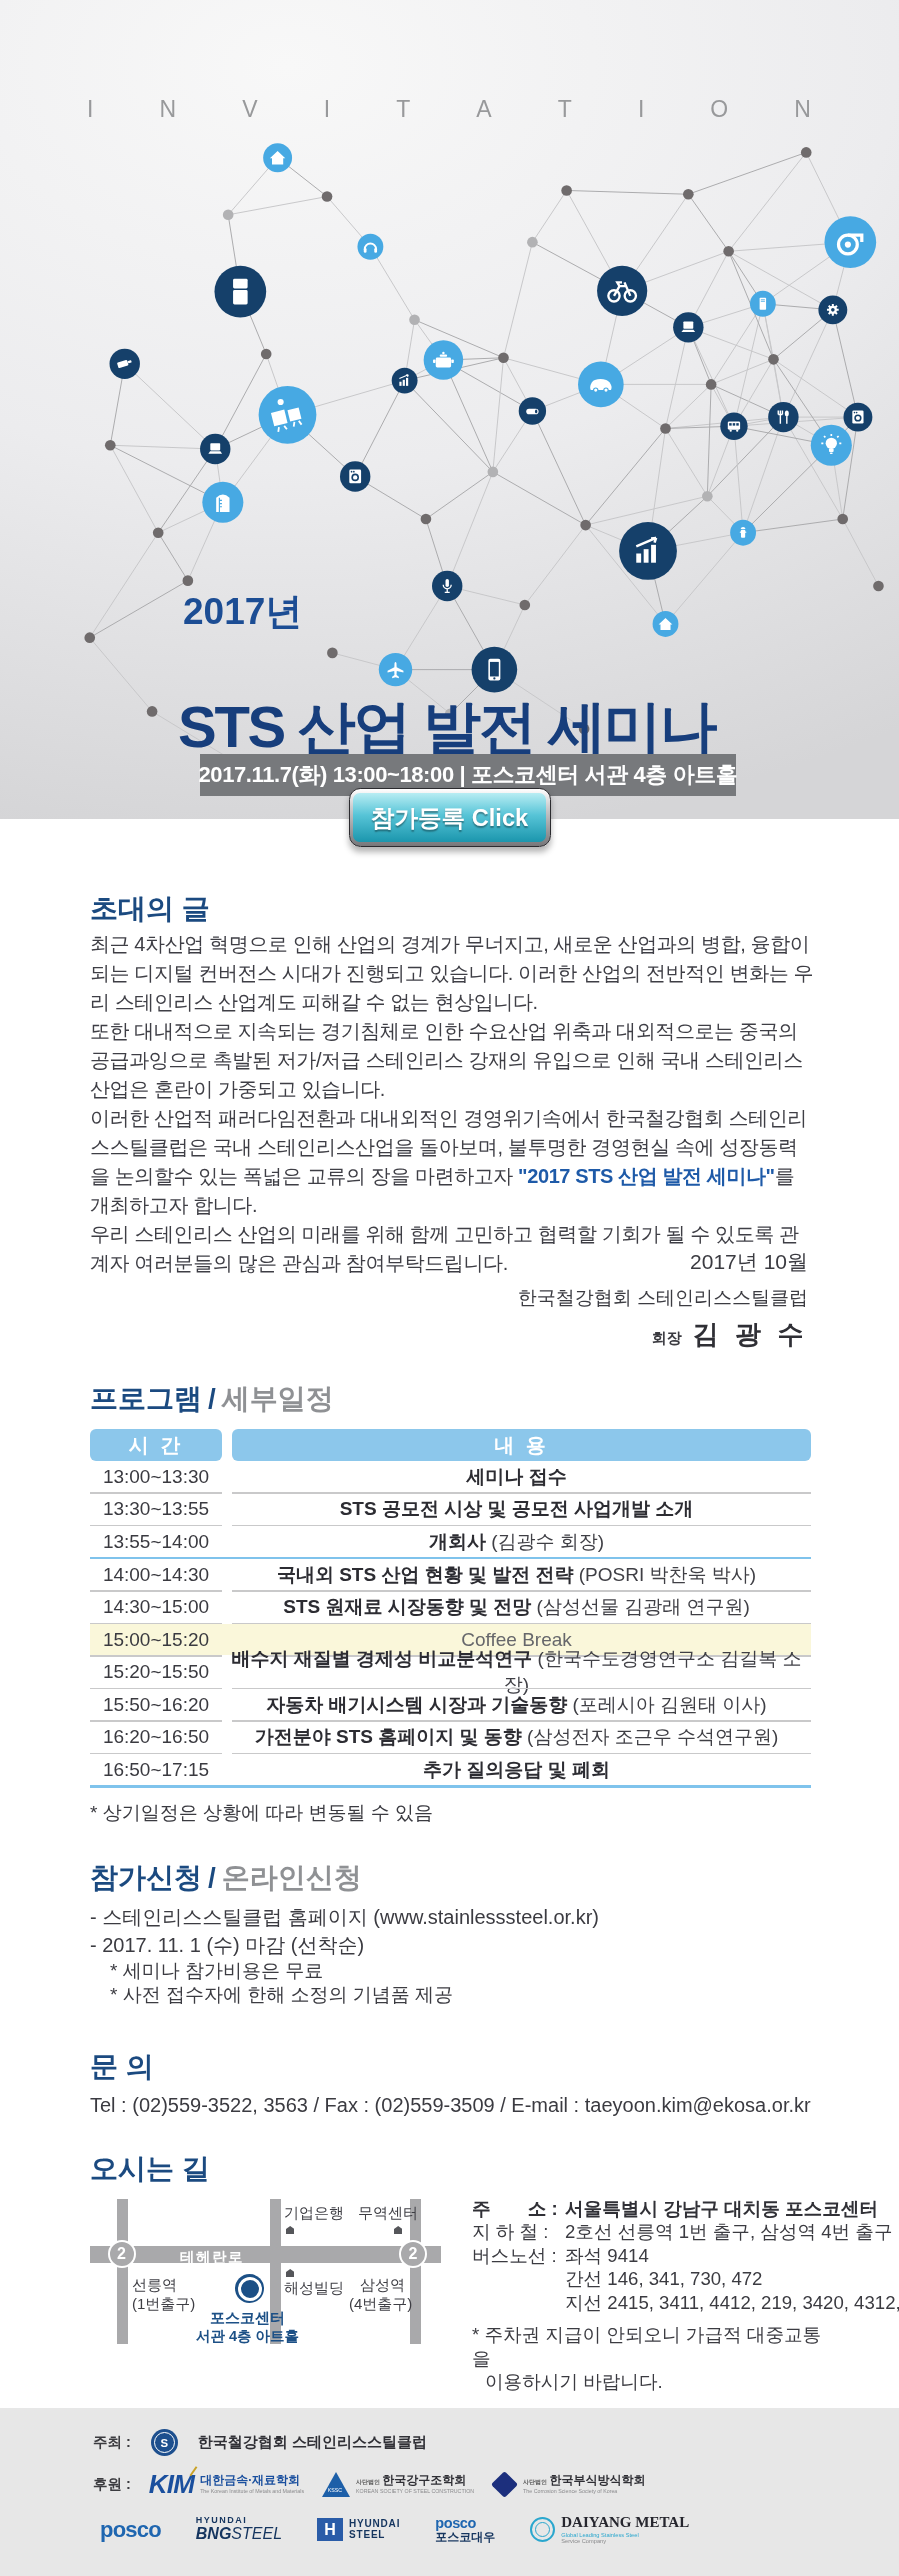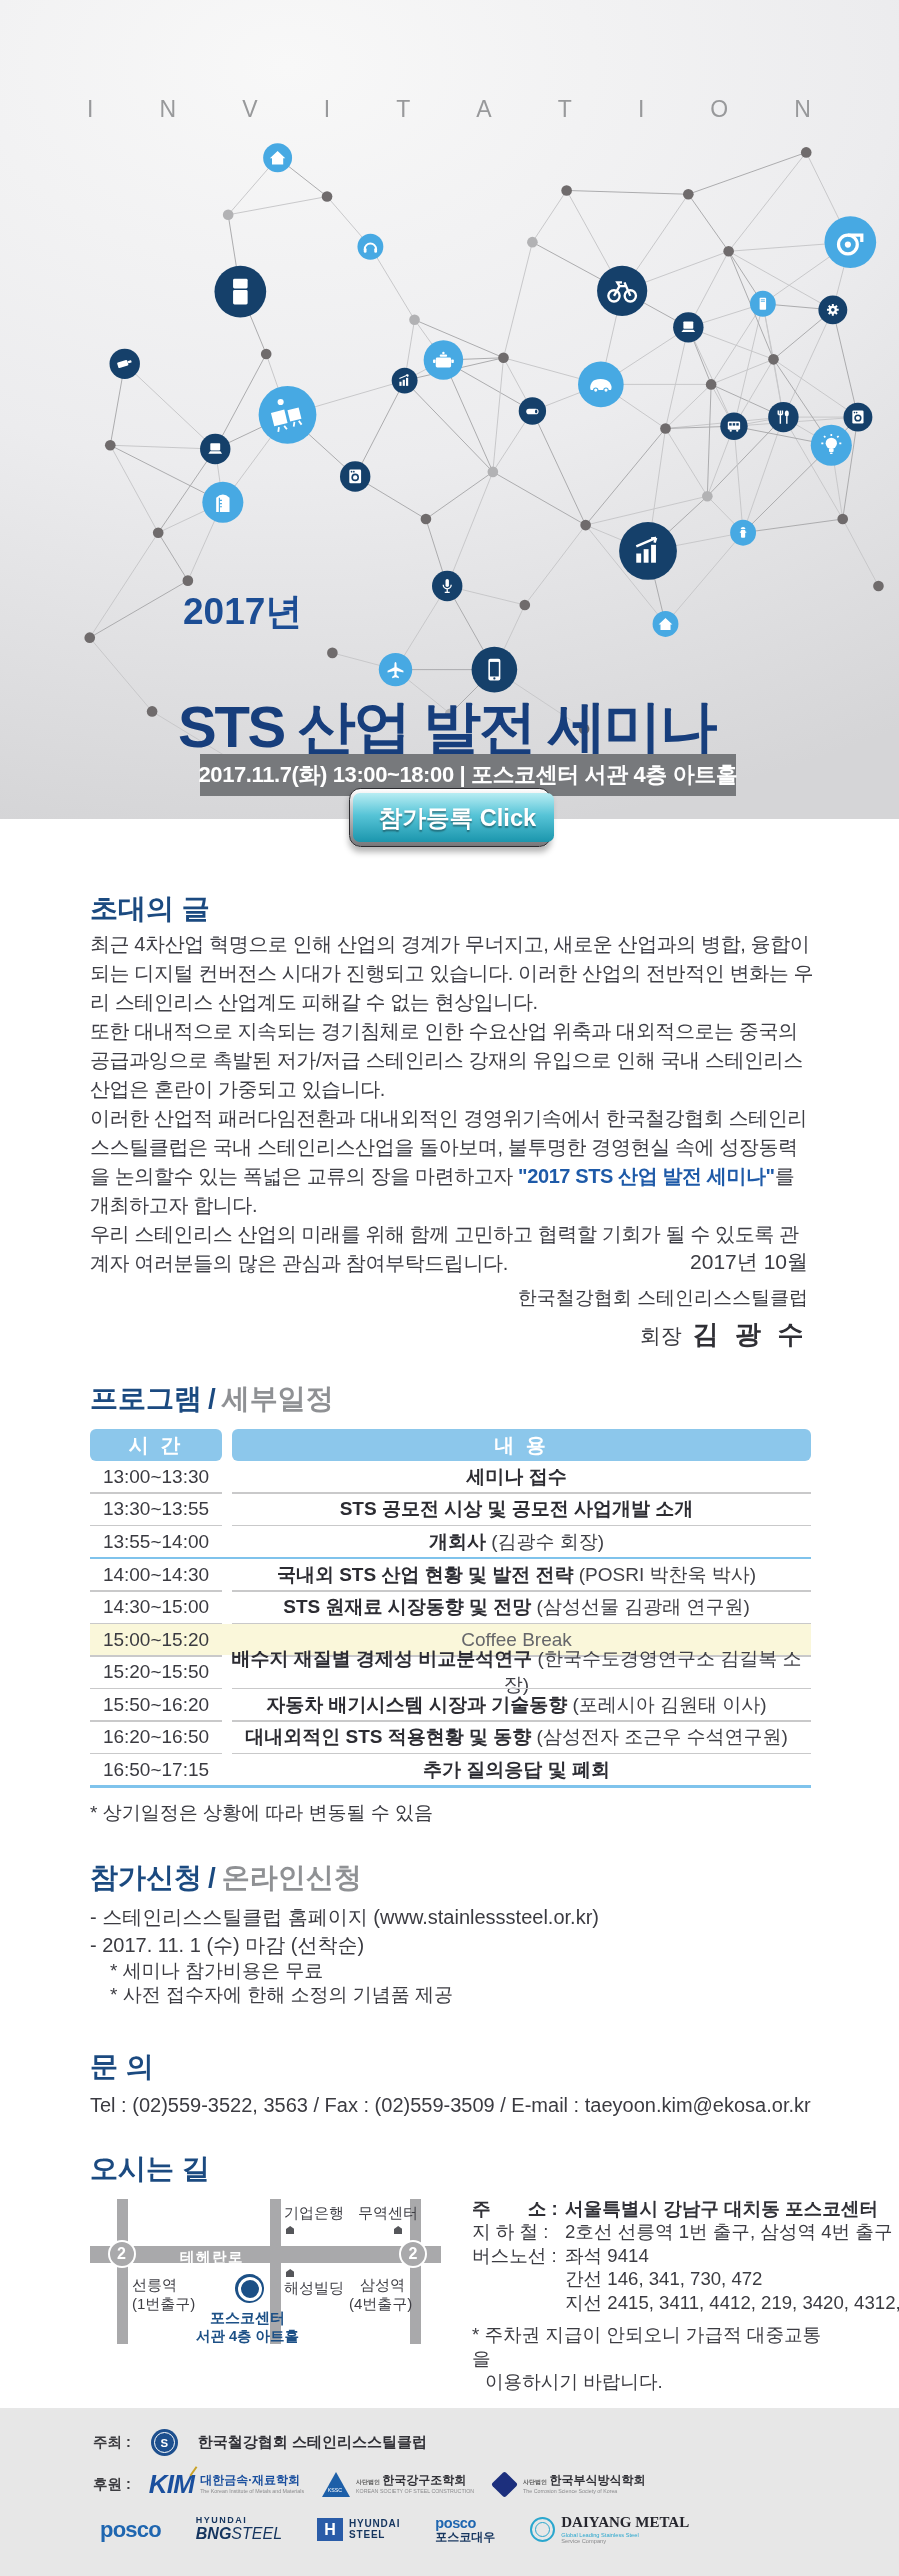--- a/index.html
+++ b/index.html
@@ -17,36 +17,36 @@
         letter-spacing:-2.3px;white-space:nowrap;}
   #date-bar{position:absolute;left:181px;top:754px;width:536px;height:42px;background:#77797c;
         color:#fff;font-size:22px;font-weight:bold;display:flex;align-items:center;justify-content:center;
         letter-spacing:-0.4px;white-space:nowrap;margin-left:19px;}
   #register{position:absolute;left:50%;transform:translateX(-50%);top:788px;width:202px;height:59px;
         border-radius:11.4px;border:1.5px solid #2b2b2f;padding:3.8px;cursor:pointer;
         background:linear-gradient(180deg,#ffffff 0%,#cfcfd1 30%,#77777a 100%);
         box-shadow:0 4.6px 6.8px rgba(0,0,0,.30);}
   #register .inner{width:100%;height:100%;border-radius:6.8px;display:flex;align-items:center;justify-content:center;
         background:linear-gradient(180deg,#b8edf3 0%,#57c4d7 45%,#1b96ad 100%);
-        color:#fff;font-size:23.6px;font-weight:bold;text-shadow:0 1.5px 1.5px rgba(0,0,0,.35);padding-left:8px;}
+        color:#fff;font-size:23.6px;font-weight:bold;text-shadow:0 1.5px 1.5px rgba(0,0,0,.35);}
 
   
   .sec-h{position:absolute;left:90px;margin:0;font-size:28px;font-weight:bold;color:#1b4a80;white-space:nowrap;}
   .sec-h .slash{color:#1b4a80;font-weight:bold;padding:0 6px;}
   .sec-h .sub{color:#8f9194;}
 
   
   #invite-body{position:absolute;left:90px;top:930px;width:724px;}
   #invite-body p{margin:0;font-size:20px;line-height:29px;color:#3e3e45;letter-spacing:-0.4px;}
   #invite-body .hl{color:#1e5aa8;font-weight:bold;}
   #sign-block{position:absolute;right:91px;top:1248px;text-align:right;color:#3b3b41;}
   #sign-date{font-size:21px;}
   #sign-org{font-size:19px;margin-top:9px;}
   #sign-line{margin-top:6px;}
-  #sign-role{font-size:21px;margin-right:10.7px;}
+  #sign-role{font-size:15px;margin-right:10.7px;font-weight:bold;}
   #sign-name{font-size:26px;font-weight:bold;color:#2f2f35;letter-spacing:4.6px;}
 
   
   #program-table{position:absolute;left:90px;top:1429px;width:721px;}
   #prog-head{display:flex;gap:10px;height:32px;}
   .th{background:#8cc7eb;color:#fff;font-size:20px;font-weight:bold;border-radius:6px;
       display:flex;align-items:center;justify-content:center;letter-spacing:3px;}
   .th.t{width:132px;} .th.c{flex:1;}
   .prow{display:flex;height:31px;align-items:center;}
   .prow.hl{background:#faf7da;}
@@ -634,21 +634,21 @@
         <div class="prow">
           <div class="tc">15:50~16:20</div>
           <div class="cc"><b>자동차 배기시스템 시장과 기술동향</b> <span>(포레시아 김원태 이사)</span></div>
         </div>
         <div class="psep">
           <i class="a"></i>
           <i class="b"></i>
         </div>
         <div class="prow">
           <div class="tc">16:20~16:50</div>
-          <div class="cc"><b>대내외적인 STS 적용현황 및 동향</b> <span>(삼성전자 조근우 수석연구원)</span></div>
+          <div class="cc"><b>가전분야 STS 홈페이지 및 동향</b> <span>(삼성전자 조근우 수석연구원)</span></div>
         </div>
         <div class="psep">
           <i class="a"></i>
           <i class="b"></i>
         </div>
         <div class="prow">
           <div class="tc">16:50~17:15</div>
           <div class="cc"><b>추가 질의응답 및 폐회</b></div>
         </div>
         <div class="psep blue thick"></div>

